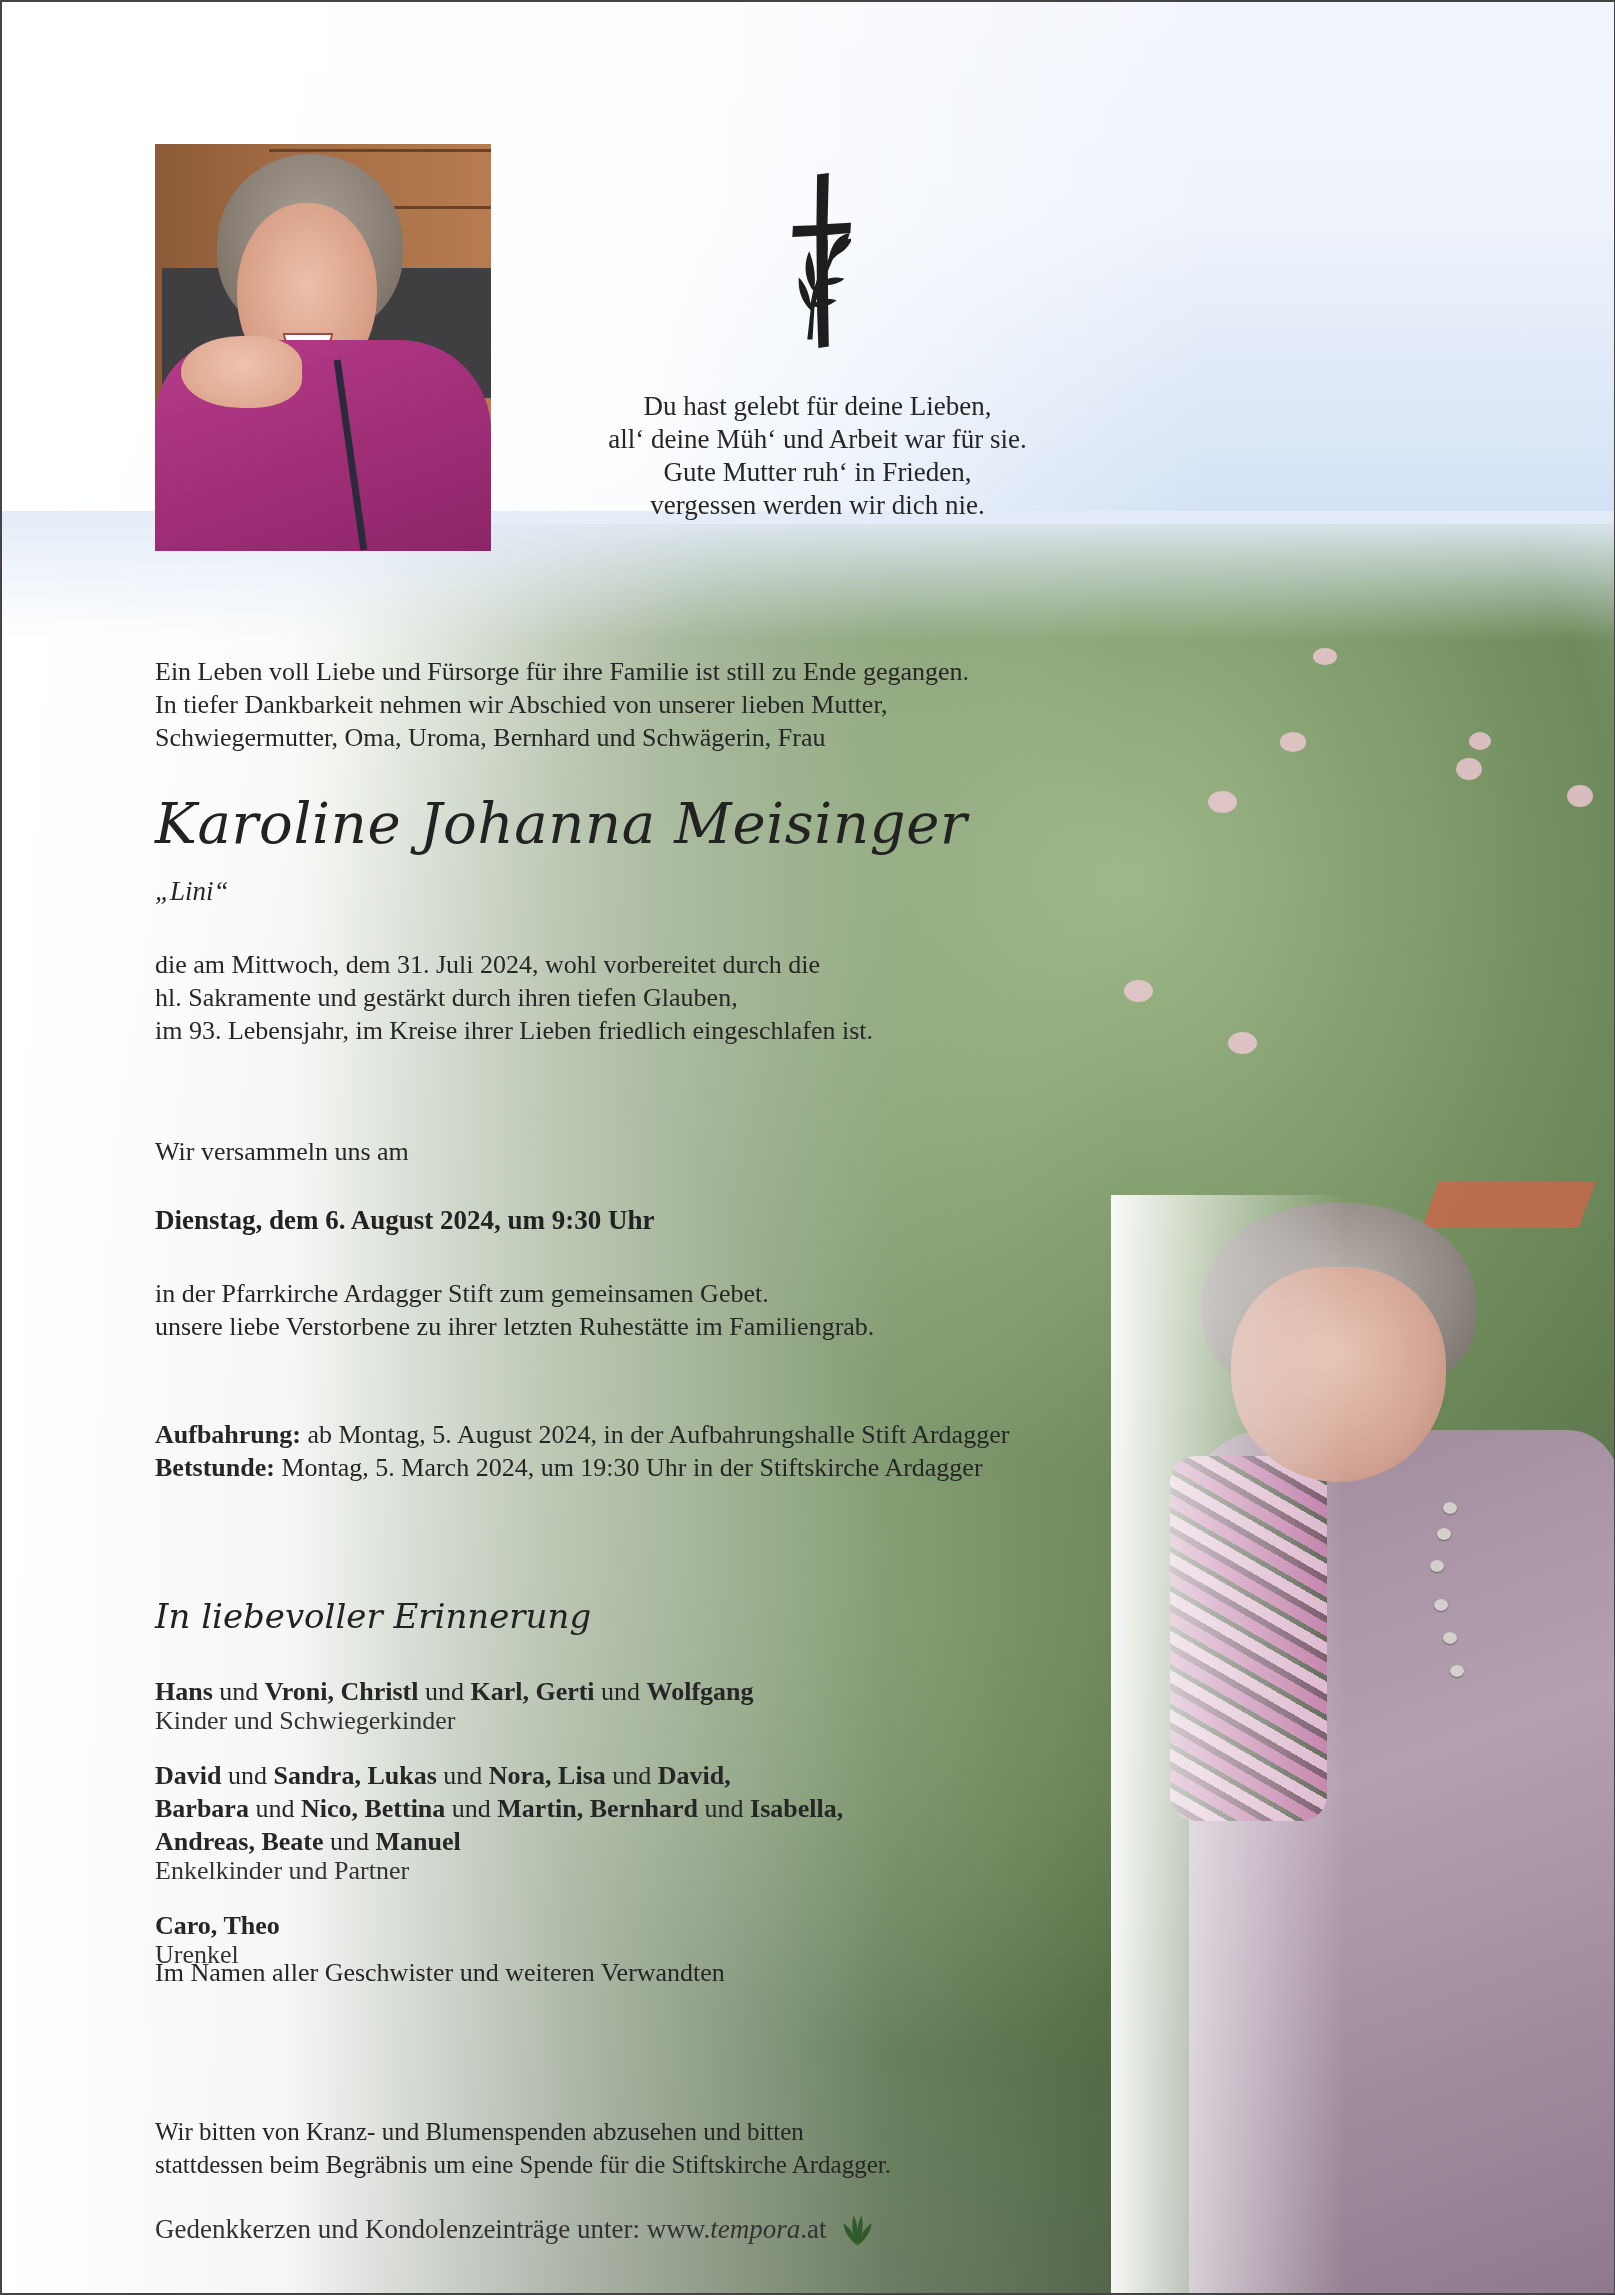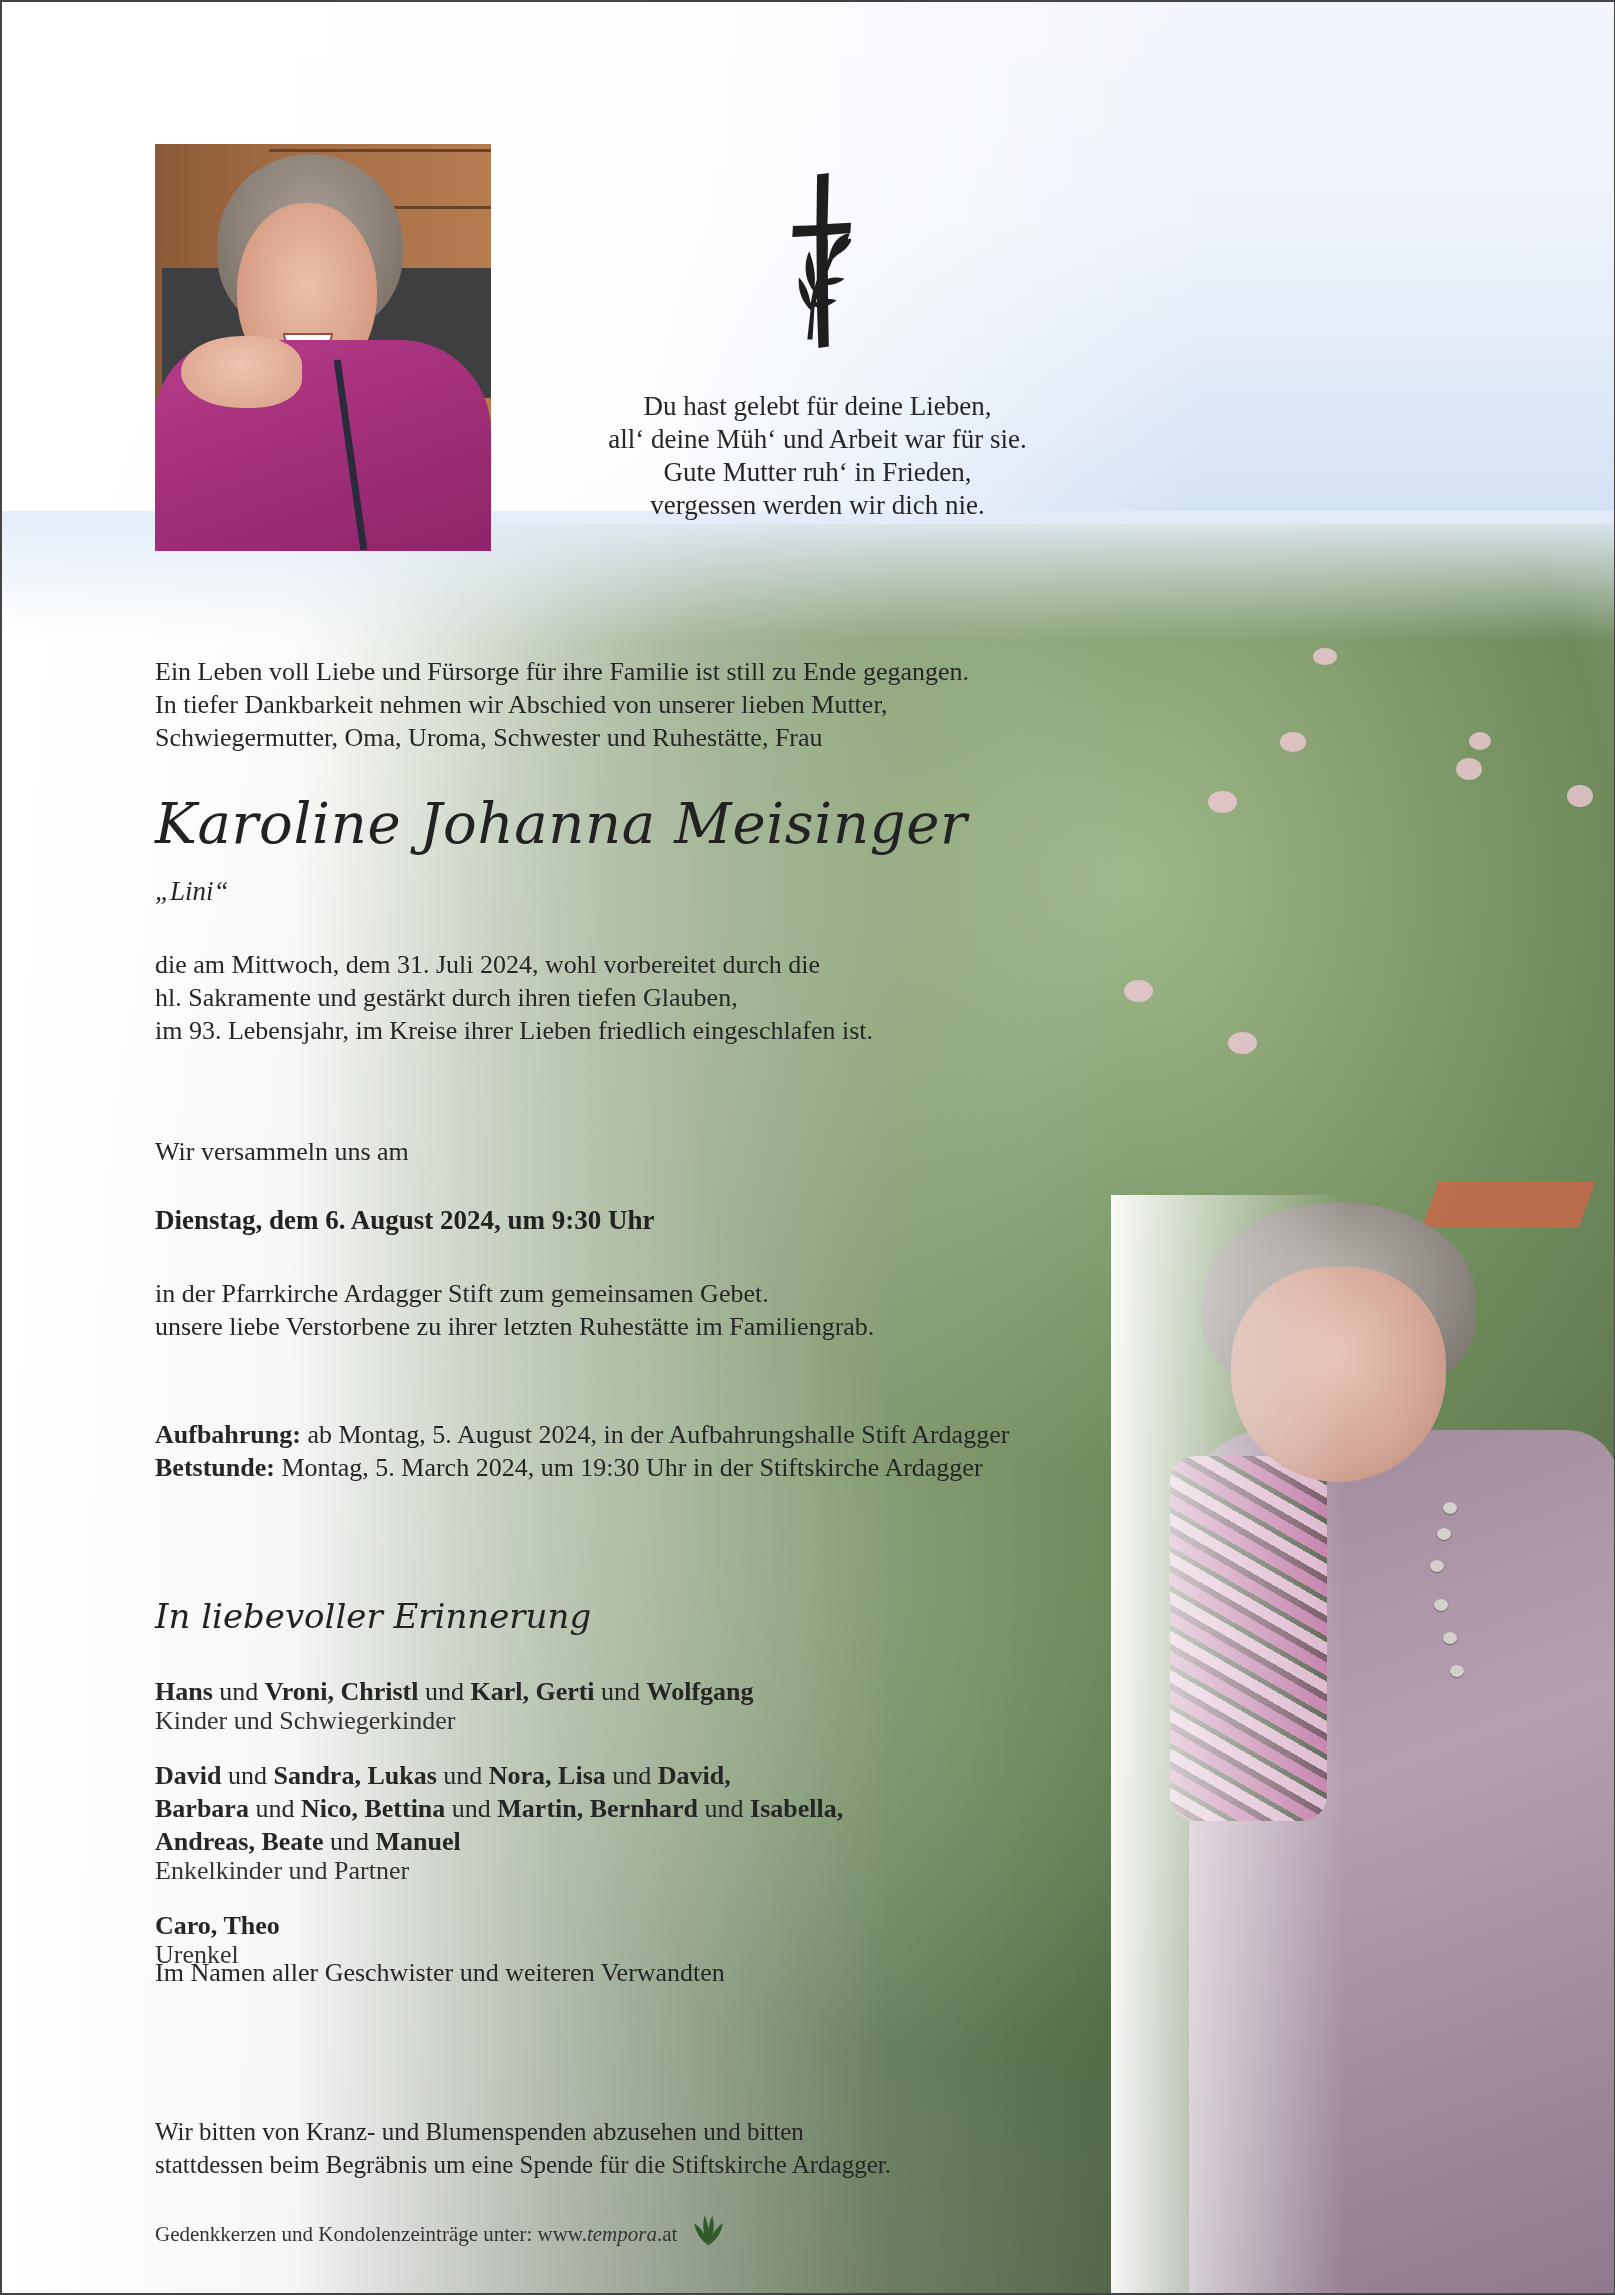--- a/index.html
+++ b/index.html
@@ -79,21 +79,21 @@
   .mass { position:absolute; left:153px; top:1275px; width:978px; font-family:"Liberation Serif", serif; font-size:26px; line-height:33px; color:#262626; }
   .viewing { position:absolute; left:153px; top:1416px; width:1109px; font-family:"Liberation Serif", serif; font-size:26px; line-height:33px; color:#262626; }
   b, .b { font-weight:bold; }
   .memory-title { position:absolute; left:153px; top:1594px; font-family:"DejaVu Serif", serif; font-style:italic; font-size:34px; color:#222; }
   .family { position:absolute; left:153px; top:1673px; width:978px; font-family:"Liberation Serif", serif; color:#262626; }
   .family .grp { margin-bottom:25px; }
   .family .names { font-size:26px; line-height:33px; }
   .family .rel { font-size:26px; line-height:26px; color:#333; }
   .siblings { position:absolute; left:153px; top:1956px; font-family:"Liberation Serif", serif; font-size:26px; color:#262626; }
   .donation { position:absolute; left:153px; top:2113px; width:978px; font-family:"Liberation Serif", serif; font-size:25px; line-height:33px; color:#262626; }
-  .footer { position:absolute; left:153px; top:2212px; font-family:"Liberation Serif", serif; font-size:21px; color:#333; display:flex; align-items:flex-end; gap:11.7px; }
+  .footer { position:absolute; left:153px; top:2212px; font-family:"Liberation Serif", serif; font-size:27px; color:#333; display:flex; align-items:flex-start; gap:11.7px; }
   .footer .url i { font-style:italic; }
   .lotus { width:39px; height:33px; }
 </style>
 </head>
 <body>
 
 <div class="page">
   <div class="bg-sky"></div>
   <div class="bg-foliage"></div>
   <div class="bg-fade-top"></div>
@@ -143,21 +143,21 @@
   <div class="poem">
     <div>Du hast gelebt für deine Lieben,</div>
     <div>all‘ deine Müh‘ und Arbeit war für sie.</div>
     <div>Gute Mutter ruh‘ in Frieden,</div>
     <div>vergessen werden wir dich nie.</div>
   </div>
 
   <div class="intro">
     <div>Ein Leben voll Liebe und Fürsorge für ihre Familie ist still zu Ende gegangen.</div>
     <div>In tiefer Dankbarkeit nehmen wir Abschied von unserer lieben Mutter,</div>
-    <div>Schwiegermutter, Oma, Uroma, Schwester und Ruhestätte, Frau</div>
+    <div>Schwiegermutter, Oma, Uroma, Bernhard und Schwägerin, Frau</div>
   </div>
 
   <div class="name">Karoline Johanna Meisinger</div>
   <div class="nickname">„Lini“</div>
 
   <div class="death">
     <div>die am Mittwoch, dem 31. Juli 2024, wohl vorbereitet durch die</div>
     <div>hl. Sakramente und gestärkt durch ihren tiefen Glauben,</div>
     <div>im 93. Lebensjahr, im Kreise ihrer Lieben friedlich eingeschlafen ist.</div>
   </div>

